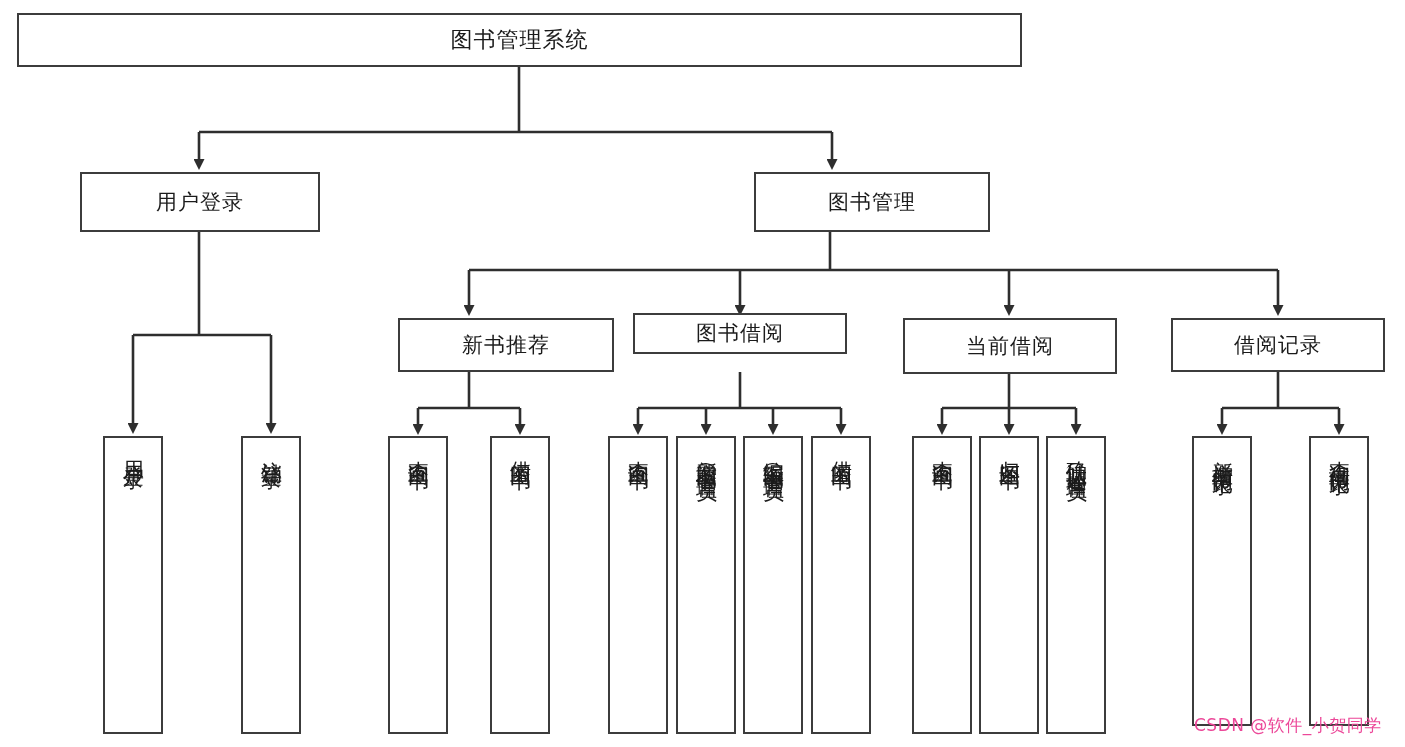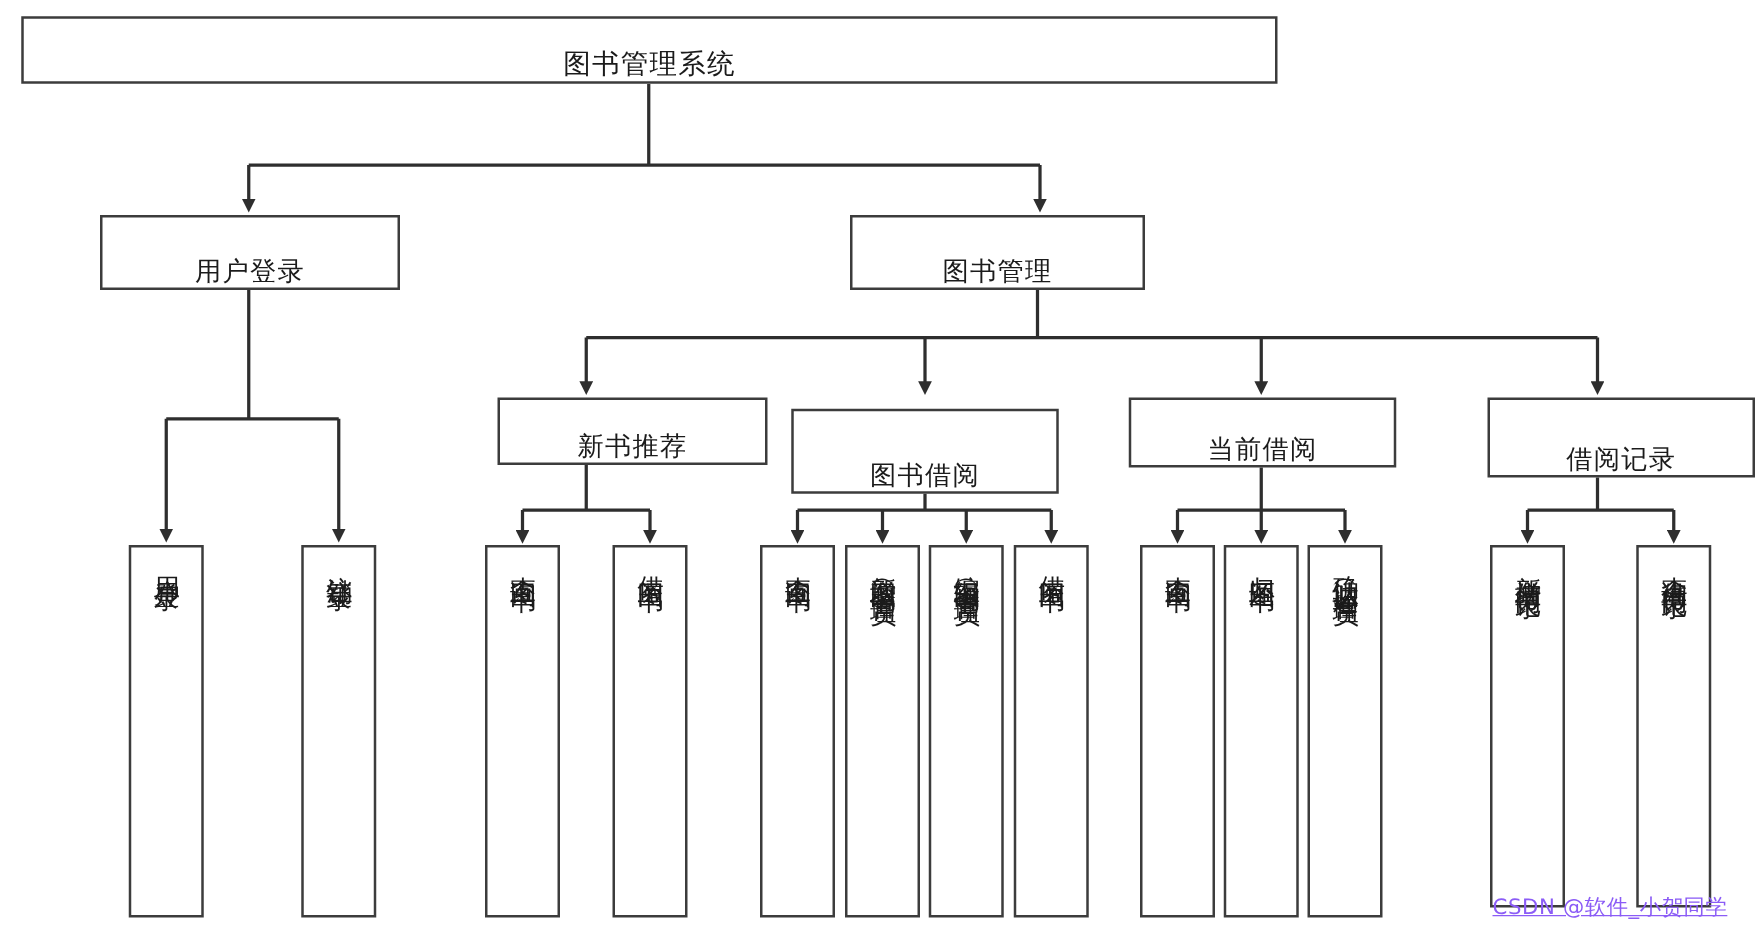--- a/index.html
+++ b/index.html
@@ -24,21 +24,21 @@
     width: 1405px;
     height: 747px;
     pointer-events: none;
   }
   .node {
     position: absolute;
     box-sizing: border-box;
     border: 2px solid #3c3c3c;
     background: #ffffff;
     display: flex;
-    align-items: flex-end;
+    align-items: center;
     justify-content: center;
     color: #1b1b1b;
   }
   .node .label {
     display: block;
     text-align: center;
     line-height: 1.18;
   }
   
   .node.h .label {
@@ -61,26 +61,25 @@
   .node.v .label {
     writing-mode: vertical-rl;
     text-orientation: upright;
     font-size: 21px;
     letter-spacing: 3px;
     line-height: 1.0;
     white-space: nowrap;
   }
   .watermark {
     position: absolute;
-    color: #8b5cf6;
+    color: #ec4899;
     font-size: 17px;
     letter-spacing: 0.5px;
     white-space: nowrap;
     user-select: none;
-    text-decoration: underline;
   }
 </style>
 </head>
 <body>
 
 <div id="canvas">
 
   <svg class="wires" viewBox="0 0 1405 747" xmlns="http://www.w3.org/2000/svg">
     <defs>
       <marker id="ah" markerWidth="11" markerHeight="11" refX="1" refY="5.5" orient="auto" markerUnits="userSpaceOnUse">
@@ -131,34 +130,34 @@
     </g>
   </svg>
 
   <div class="node h root" style="left:17px; top:13px; width:1005px; height:54px;">
     <span class="label">图书管理系统</span>
   </div>
 
   <div class="node h" style="left:80px; top:172px; width:240px; height:60px;">
     <span class="label">用户登录</span>
   </div>
-  <div class="node h" style="left:680px; top:172px; width:236px; height:60px;">
+  <div class="node h" style="left:754px; top:172px; width:236px; height:60px;">
     <span class="label">图书管理</span>
   </div>
 
   <div class="node h" style="left:362px; top:318px; width:216px; height:54px;margin-left:36px;">
     <span class="label">新书推荐</span>
   </div>
-  <div class="node h" style="left:633px; top:327px; width:214px; height:68px;">
+  <div class="node h" style="left:633px; top:313px; width:214px; height:41px;">
     <span class="label">图书借阅</span>
   </div>
   <div class="node h" style="left:903px; top:318px; width:214px; height:56px;">
     <span class="label">当前借阅</span>
   </div>
-  <div class="node h" style="left:1171px; top:318px; width:214px; height:64px;margin-left:19px;">
+  <div class="node h" style="left:1171px; top:318px; width:214px; height:54px;">
     <span class="label">借阅记录</span>
   </div>
 
   <div class="node v" style="left:103px; top:436px; width:60px; height:298px;">
     <span class="label">用户登录</span>
   </div>
   <div class="node v" style="left:241px; top:436px; width:60px; height:298px;">
     <span class="label">注销登录</span>
   </div>
 

